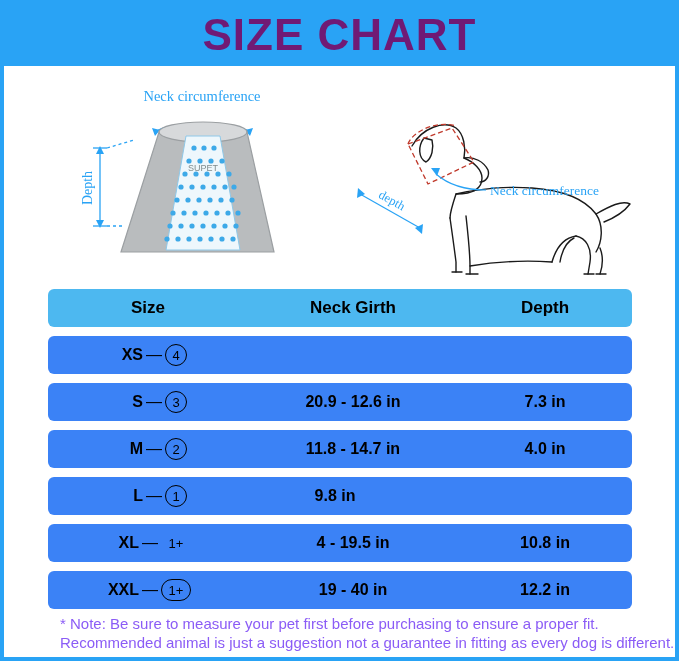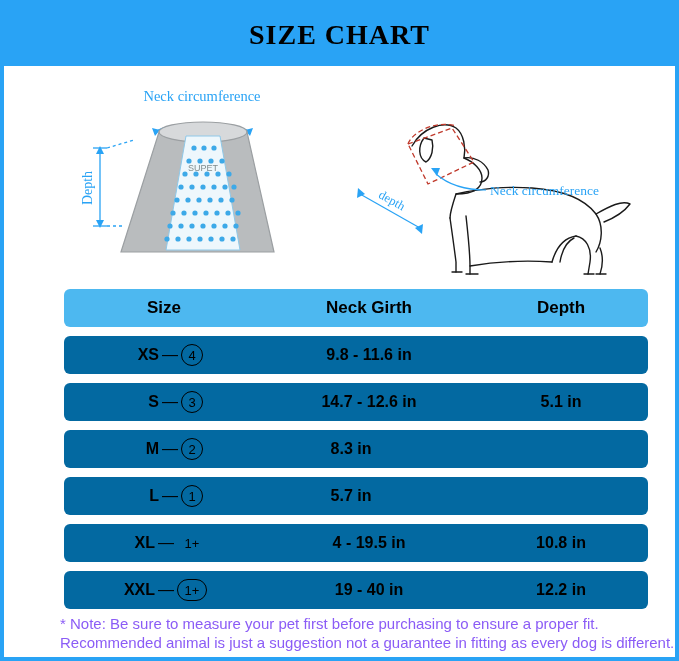--- a/index.html
+++ b/index.html
@@ -27,57 +27,57 @@
     left: 0;
     top: 0;
     width: 671px;
     height: 62px;
     background: #29a3f5;
     display: flex;
     align-items: center;
     justify-content: center;
   }
   .title-text {
-    font-size: 28px;
+    font-size: 44px;
     font-weight: bold;
     letter-spacing: 1px;
-    color: #000000;
-    font-family: Liberation Serif, serif;
+    color: #701a75;
+    font-family: Liberation Sans, sans-serif;
   }
   
   .illus {
     position: absolute;
     left: 0;
     top: 62px;
     width: 623px;
     height: 218px;
   }
   .illus svg {
     display: block;
   }
   
   .table-wrap {
     position: absolute;
-    left: 60px;
+    left: 44px;
     top: 285px;
     width: 584px;
   }
   .row {
     display: flex;
     align-items: center;
     height: 38px;
     border-radius: 6px;
     margin-bottom: 9px;
   }
   .row.header {
     background: #4db8f0;
     height: 38px;
   }
   .row.body {
-    background: #0369a1;
+    background: #3b82f6;
     align-items: center;
   }
   .cell {
     text-align: center;
     font-size: 16px;
     color: #000000;
   }
   .c-size {
     width: 200px;
     display: flex;
@@ -288,49 +288,49 @@
       <div class="cell c-neck">Neck Girth</div>
       <div class="cell c-depth">Depth</div>
     </div>
 
     <div class="row body">
       <div class="cell c-size">
         <span class="size-label">XS</span>
         <span class="dash">—</span>
         <span class="badge">4</span>
       </div>
-      <div class="cell c-neck val">9.8 - 11.6 in</div>
     </div>
 
     <div class="row body">
       <div class="cell c-size">
         <span class="size-label">S</span>
         <span class="dash">—</span>
         <span class="badge">3</span>
       </div>
-      <div class="cell c-neck val">14.7 - 12.6 in</div>
-      <div class="cell c-depth val">5.1 in</div>
+      <div class="cell c-neck val">20.9 - 12.6 in</div>
+      <div class="cell c-depth val">7.3 in</div>
     </div>
 
     <div class="row body">
       <div class="cell c-size">
         <span class="size-label">M</span>
         <span class="dash">—</span>
         <span class="badge">2</span>
       </div>
-      <div class="cell c-depth val">8.3 in</div>
+      <div class="cell c-neck val">11.8 - 14.7 in</div>
+      <div class="cell c-depth val">4.0 in</div>
     </div>
 
     <div class="row body">
       <div class="cell c-size">
         <span class="size-label">L</span>
         <span class="dash">—</span>
         <span class="badge">1</span>
       </div>
-      <div class="cell c-depth val">5.7 in</div>
+      <div class="cell c-depth val">9.8 in</div>
     </div>
 
     <div class="row body">
       <div class="cell c-size">
         <span class="size-label">XL</span>
         <span class="dash">—</span>
         <span class="badge plain">1+</span>
       </div>
       <div class="cell c-neck val">4 - 19.5 in</div>
       <div class="cell c-depth val">10.8 in</div>

